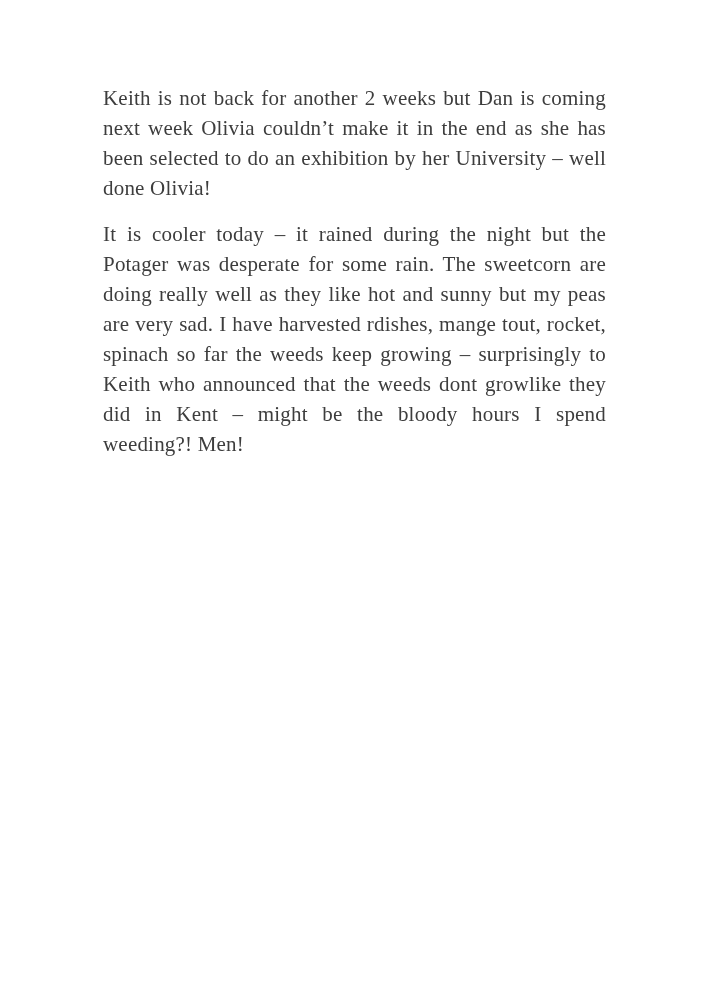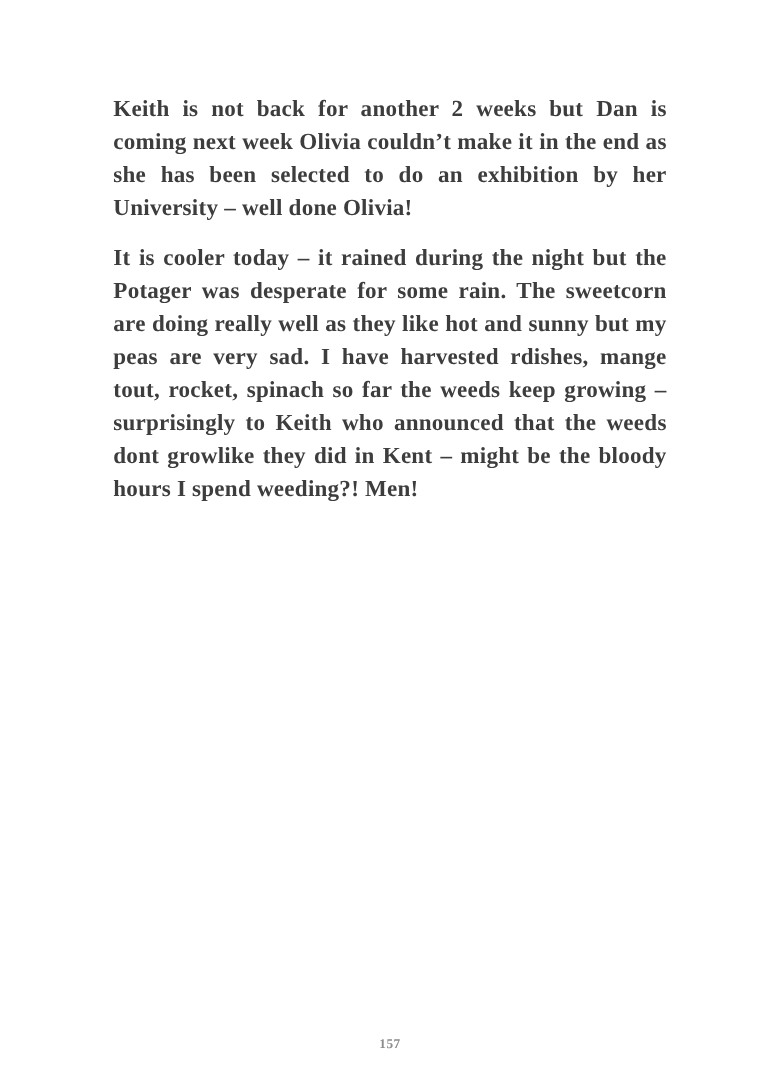--- a/index.html
+++ b/index.html
@@ -10,21 +10,20 @@
     width: 709px;
     height: 992px;
     background: var(--bg, #ffffff);
     position: relative;
     overflow: hidden;
     font-family: "Liberation Serif", serif;
   }
   .page {
     position: absolute;
     inset: 0;
-    font-weight: bold;
   }
   .text-block {
     position: absolute;
     left: 103px;
     top: 83px;
     width: 503px;
   }
   .text-block p {
     margin: 0 0 16px 0;
     font-size: 21px;
@@ -47,16 +46,13 @@
   }
 </style>
 </head>
 <body style="--bg: #ffffff; --text: #3d3d3d; --pagenum: #8c8c8c;">
 
 <div class="page">
   <div class="text-block">
     <p>Keith is not back for another 2 weeks but Dan is coming next week Olivia couldn’t make it in the end as she has been selected to do an exhibition by her University – well done Olivia!</p>
     <p>It is cooler today – it rained during the night but the Potager was desperate for some rain. The sweetcorn are doing really well as they like hot and sunny but my peas are very sad. I have harvested rdishes, mange tout, rocket, spinach so far the weeds keep growing – surprisingly to Keith who announced that the weeds dont growlike they did in Kent – might be the bloody hours I spend weeding?! Men!</p>
   </div>
-  <div class="page-footer">
-    <span class="page-number">157</span>
-  </div>
 </div>
 
 </body></html>

